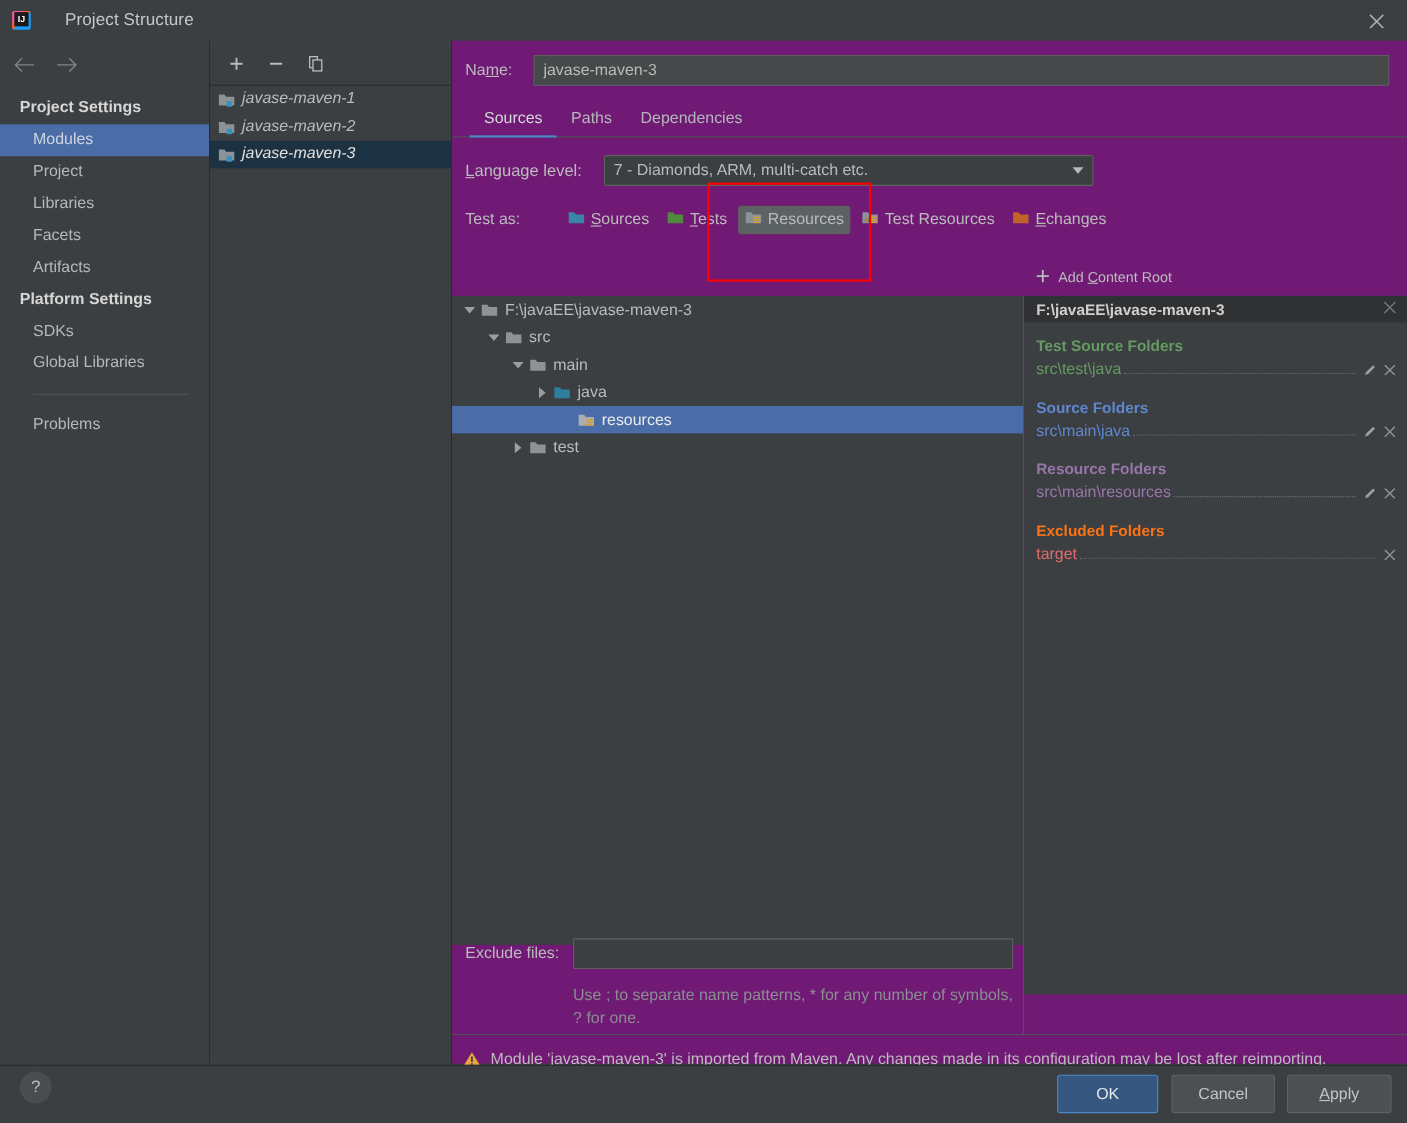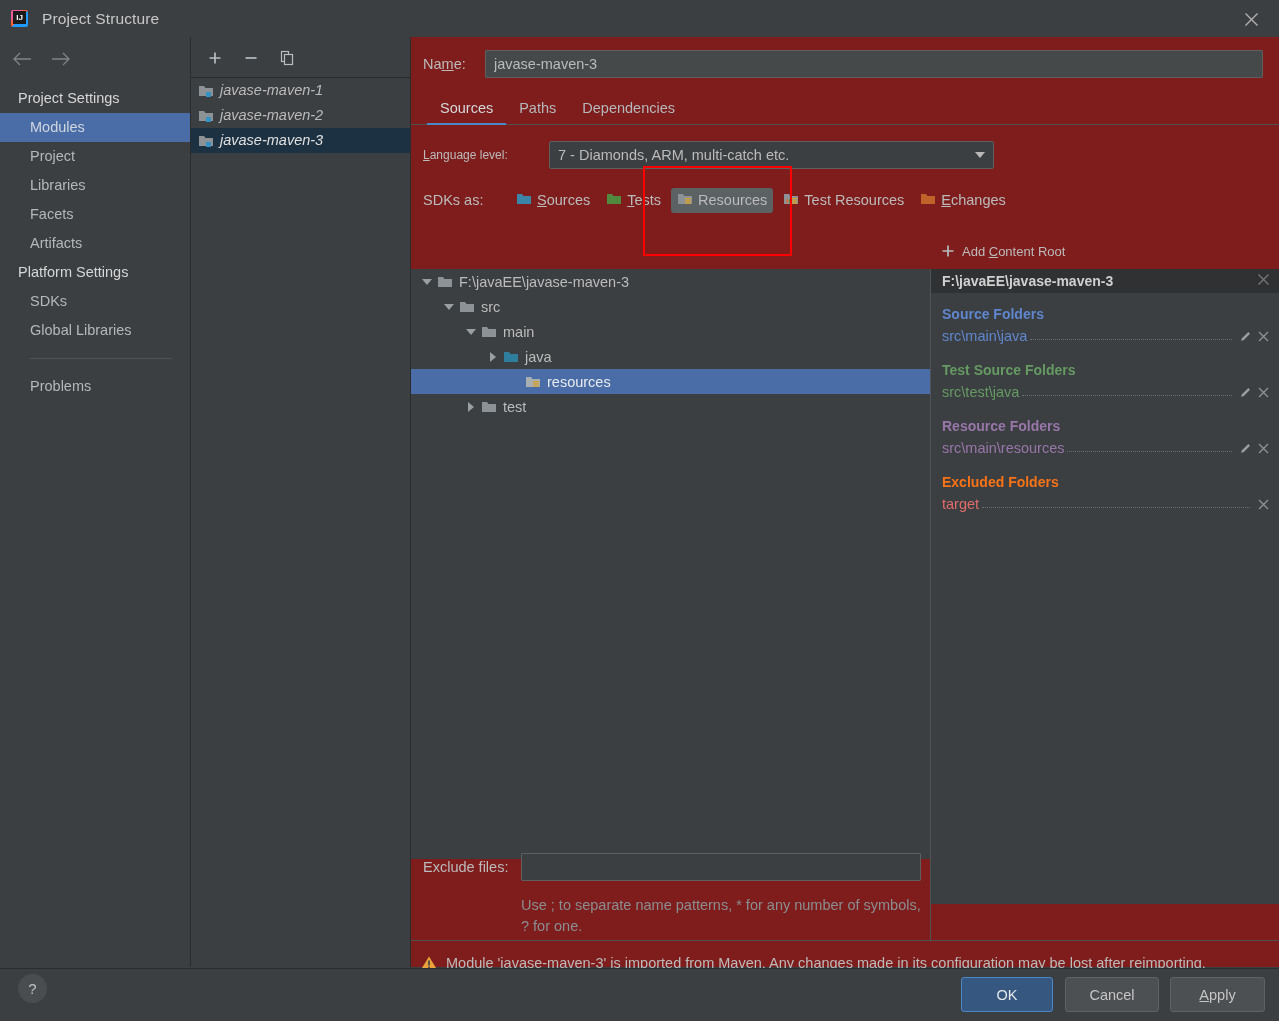--- a/index.html
+++ b/index.html
@@ -32,21 +32,21 @@
   .title-icon::after {
     content: "IJ";
     position: absolute; left: 2px; top: 1px;
     width: 13px; height: 13px;
     background: #1b1b1b; color: #ffffff;
     font-size: 8px; line-height: 13px; text-align: center;
     font-family: "Liberation Sans", sans-serif;
     font-weight: bold;
   }
   .title-text {
-    margin-left: 14px; font-size: 15.5px; color: #c8c8c8; letter-spacing: .1px;
+    margin-left: 31px; font-size: 15.5px; color: #c8c8c8; letter-spacing: .1px;
   }
   .title-close {
     position: absolute; right: 16px; top: 7px;
     width: 24px; height: 24px;
     display: flex; align-items: center; justify-content: center;
     cursor: pointer;
   }
   .title-close svg { display: block; }
 
   
@@ -55,21 +55,21 @@
     background: #3c3f41;
     border-right: 1px solid #2b2b2b;
   }
   .nav-arrows {
     height: 30px; display: flex; align-items: center; padding-left: 11px; gap: 17px;
     margin-top: 7px;
   }
   .nav-arrow { width: 22px; height: 20px; display:flex; align-items:center; justify-content:center; cursor: default; }
   .sidebar-list { margin-top: 10px; }
   .sb-group {
-    font-size: 14.5px; font-weight: normal; color: #d6d6d6;
+    font-size: 14.5px; font-weight: bold; color: #d6d6d6;
     padding: 4px 0 4px 18px; line-height: 21px;
   }
   .sb-item {
     font-size: 14.5px; color: #b4b8bb;
     padding: 4px 0 4px 30px; line-height: 21px; cursor: default;
   }
   .sb-item.selected { background: #4a6da7; color: #cfd6de; }
   .sb-sep { height: 1px; background: #4f5355; margin: 13px 18px 13px 30px; }
 
   
@@ -91,21 +91,21 @@
     height: 25px; display: flex; align-items: center;
     padding-left: 7px; font-size: 14.5px; color: #bbbbbb; cursor: default;
   }
   .mod-row.selected { background: #1c3141; color: #e0e0e0; }
   .mod-row .icon { margin-right: 6px; display:flex; }
   .mod-label { line-height: 25px; font-style: italic; }
 
   
   .main {
     position: absolute; left: 411px; top: 37px; width: 868px; height: 930px;
-    background: #7f1d1d;
+    background: #701a75;
   }
   .name-row {
     display: flex; align-items: center; height: 30px; margin: 12px 0 0 0;
     padding-left: 12px;
   }
   .name-label { font-size: 14.5px; color: #bbbbbb; width: 62px; }
   .u { text-decoration: underline; }
   .name-field {
     flex: 1; margin-right: 16px; height: 28px;
     background: #45494a; border: 1px solid #5e6060; border-radius: 1px;
@@ -123,21 +123,21 @@
     font-size: 14.5px; color: #b4b8bb; padding: 0 13px 8px 13px; cursor: pointer;
     position: relative;
   }
   .tab.active { color: #d4d8da; }
   .tab.active::after {
     content: ""; position: absolute; left: 0; right: 0; bottom: -1px; height: 2px;
     background: #4a88c7;
   }
 
   .lang-row { display: flex; align-items: center; height: 30px; margin-top: 15px; padding-left: 12px; }
-  .lang-label { font-size: 12px; color: #bbbbbb; width: 126px; }
+  .lang-label { font-size: 15px; color: #bbbbbb; width: 126px; }
   .combo {
     width: 445px; height: 28px; box-sizing: border-box;
     background: #3c3f41; border: 1px solid #5e6060; border-radius: 2px;
     display: flex; align-items: center; justify-content: space-between;
     padding: 0 8px; font-size: 14.5px; color: #bbbbbb; cursor: pointer;
   }
   .caret { width: 0; height: 0; border-left: 5px solid transparent; border-right: 5px solid transparent; border-top: 6px solid #b9b9b9; }
 
   .mark-row { display: flex; align-items: center; height: 28px; margin-top: 16px; padding-left: 12px; }
   .mark-label { font-size: 14.5px; color: #bbbbbb; width: 87px; }
@@ -357,21 +357,21 @@
 
     <div class="lang-row">
       <div class="lang-label"><span class="u">L</span><span>anguage level:</span></div>
       <div class="combo">
         <span>7 - Diamonds, ARM, multi-catch etc.</span>
         <span class="caret"></span>
       </div>
     </div>
 
     <div class="mark-row">
-      <div class="mark-label">SDKs as:</div>
+      <div class="mark-label">Test as:</div>
 
       <div class="mark-btn">
         <span>
           <svg width="16" height="14" viewBox="0 0 16 14">
               <path d="M1 2 h5 l1.5 2 H15 v8 H1 Z" fill="#3b86a8"></path>
             </svg>
         </span>
         <span><span class="u">S</span><span>ources</span></span>
       </div>
 
@@ -538,41 +538,41 @@
     <div class="root-header">
       <span>F:\javaEE\javase-maven-3</span>
       <span class="x-ico">
         <svg width="13" height="13" viewBox="0 0 13 13">
             <path d="M1.5 1.5 L11.5 11.5 M11.5 1.5 L1.5 11.5" stroke="#9b9fa2" stroke-width="1.3" fill="none"></path>
           </svg>
       </span>
     </div>
 
     <div class="folders-group">
-      <div class="group-title src">Source Folders</div>
+      <div class="group-title test">Test Source Folders</div>
       <div class="folder-row">
-        <span class="folder-name src">src\main\java</span>
+        <span class="folder-name test">src\test\java</span>
         <span class="dots"></span>
         <span class="row-act">
           <svg width="13" height="13" viewBox="0 0 13 13">
               <path d="M2 11 L3 8.2 L9.3 2 L11 3.7 L4.8 10 Z" fill="#9b9fa2"></path>
             </svg>
         </span>
         <span class="row-act">
           <svg width="13" height="13" viewBox="0 0 13 13">
               <path d="M2 2 L11 11 M11 2 L2 11" stroke="#8f9396" stroke-width="1.3" fill="none"></path>
             </svg>
         </span>
       </div>
     </div>
 
     <div class="folders-group">
-      <div class="group-title test">Test Source Folders</div>
+      <div class="group-title src">Source Folders</div>
       <div class="folder-row">
-        <span class="folder-name test">src\test\java</span>
+        <span class="folder-name src">src\main\java</span>
         <span class="dots"></span>
         <span class="row-act">
           <svg width="13" height="13" viewBox="0 0 13 13">
               <path d="M2 11 L3 8.2 L9.3 2 L11 3.7 L4.8 10 Z" fill="#9b9fa2"></path>
             </svg>
         </span>
         <span class="row-act">
           <svg width="13" height="13" viewBox="0 0 13 13">
               <path d="M2 2 L11 11 M11 2 L2 11" stroke="#8f9396" stroke-width="1.3" fill="none"></path>
             </svg>

